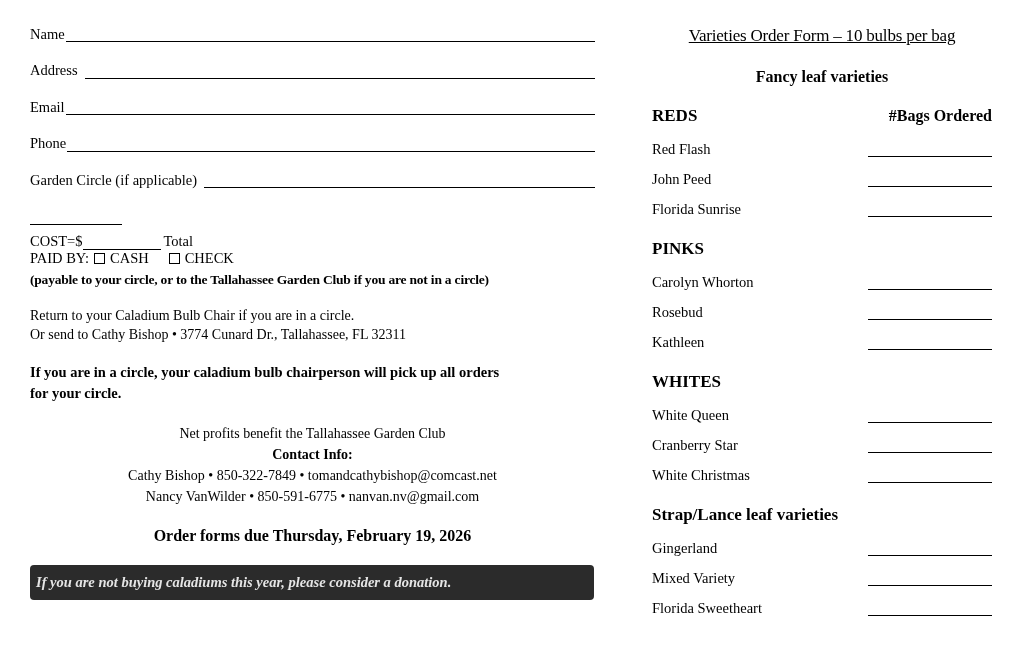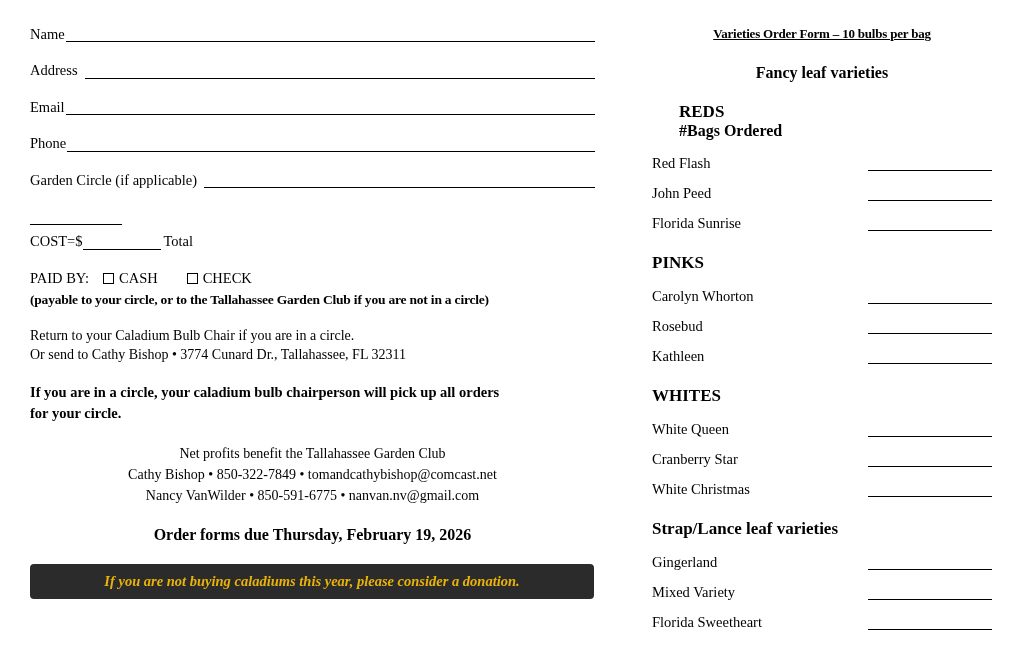--- a/index.html
+++ b/index.html
@@ -86,25 +86,23 @@
     height: 15px;
   }
   .cost-total {
     font-size: 14.5px;
     line-height: 1;
     padding-bottom: 1px;
     margin-left: 3px;
   }
 
   .paid-row {
-    margin-top: 20px;
-    font-size: 14.5px;
-    display: flex;
-    align-items: flex-end;
-    gap: 9px;
+    font-size: 14.5px;
+    display: flex;
+    align-items: flex-end;
   }
   .paid-row .lbl { margin-right: 5px; }
   .cbox {
     display: inline-block;
     width: 9px;
     height: 9px;
     border: 1px solid #000;
     margin-right: 5px;
     position: relative;
     top: 0px;
@@ -142,57 +140,56 @@
   .due-line {
     margin-top: 20px;
     text-align: center;
     font-size: 16px;
     font-weight: bold;
   }
 
   .donation-bar {
     margin-top: 20px;
     background: #2b2b2b;
-    color: #eab308;
-    text-align: center;
+    color: #e5e5e5;
+    text-align: left;
     font-style: italic;
     font-weight: bold;
     font-size: 14.5px;
     padding: 9px 6px;
     border-radius: 4px;
     width: 552px;
   }
 
   
   .right-col {
     position: absolute;
     left: 652px;
     top: 26px;
     width: 340px;
   }
   .form-title {
-    font-size: 13px;
-    font-weight: bold;
+    font-size: 17px;
+    font-weight: normal;
     text-decoration: underline;
     text-align: center;
     white-space: nowrap;
     letter-spacing: -0.2px;
   }
   .fancy-heading {
     margin-top: 22px;
     text-align: center;
     font-size: 16px;
     font-weight: bold;
   }
   .cat-header {
     display: flex;
     justify-content: space-between;
     align-items: baseline;
     margin-top: 20px;
-    flex-direction: column;
   }
   .cat-name {
     font-size: 17px;
     font-weight: bold;
   }
   .bags-header {
     font-size: 16px;
     font-weight: bold;
     margin-left: 27px;
   }
@@ -281,20 +278,21 @@
       <div>Or send to Cathy Bishop • 3774 Cunard Dr., Tallahassee, FL 32311</div>
     </div>
 
     <div class="pickup-block">
       <div>If you are in a circle, your caladium bulb chairperson will pick up all orders</div>
       <div>for your circle.</div>
     </div>
 
     <div class="center-block">
       <div>Net profits benefit the Tallahassee Garden Club</div>
+      <div class="bold">Contact Info:</div>
       <div>Cathy Bishop • 850-322-7849 • tomandcathybishop@comcast.net</div>
       <div>Nancy VanWilder • 850-591-6775 • nanvan.nv@gmail.com</div>
     </div>
 
     <div class="due-line">Order forms due Thursday, February 19, 2026</div>
 
     <div class="donation-bar">If you are not buying caladiums this year, please consider a donation.</div>
   </div>
 
   <div class="right-col">

